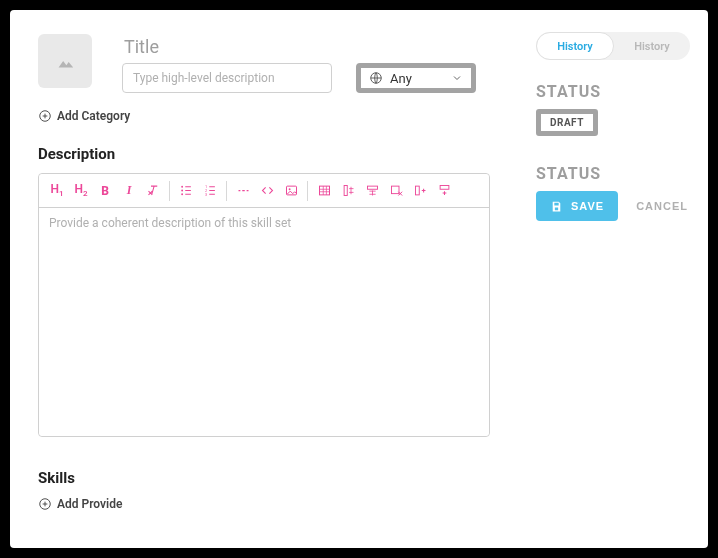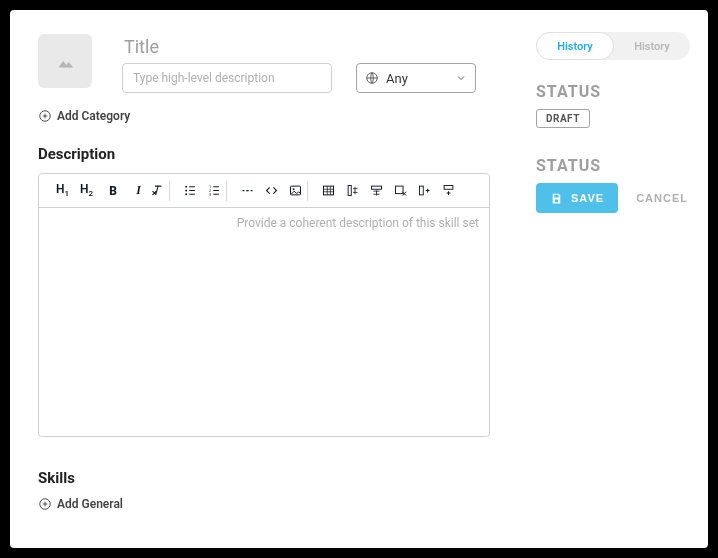--- a/index.html
+++ b/index.html
@@ -76,21 +76,21 @@
       padding: 0 10px;
       font-size: 12px;
       flex: 1;
       color: #333;
       max-width: 210px;
       font-family: inherit;
     }
     .text-input::placeholder { color: #b0b0b0; }
     .select-wrap {
       position: relative;
-      border: 1px solid #a3a3a3;
+      border: 5px solid #a3a3a3;
       border-radius: 4px;
       height: 30px;
       display: flex;
       align-items: center;
       padding: 0 28px 0 8px;
       min-width: 120px;
       cursor: pointer;
       background: #fff;
     }
     .select-wrap .globe { margin-right: 7px; color: #555; }
@@ -136,44 +136,43 @@
       border-bottom: 1px solid #d0d0d0;
       padding: 0 6px;
       background: #fff;
       border-radius: 4px 4px 0 0;
     }
     .tb-btn {
       width: 24px;
       height: 26px;
       display: inline-flex;
       align-items: center;
-      justify-content: flex-end;
-      cursor: pointer;
-      color: #0f172a;
+      justify-content: center;
+      cursor: pointer;
+      color: #ec4899;
       border-radius: 3px;
     }
     .tb-sep {
       width: 1px;
       height: 20px;
       background: #d8d8d8;
       margin: 0 4px;
     }
     .tb-txt {
       font-size: 12px;
       font-weight: 600;
     }
     .tb-sub { font-size: 8px; font-weight: 600; vertical-align: sub; }
     .editor-body {
       min-height: 228px;
       padding: 8px 10px;
       font-size: 12px;
       color: #b0b0b0;
       background: #fff;
       border-radius: 0 0 4px 4px;
-      text-align: right;
     }
 
     
     .pill-tabs {
       display: flex;
       background: #f1f1f1;
       border-radius: 16px;
       height: 28px;
       margin-bottom: 22px;
     }
@@ -196,21 +195,21 @@
 
     .sb-label {
       font-size: 16px;
       letter-spacing: 1px;
       color: #9e9e9e;
       font-weight: 700;
       margin-bottom: 8px;
     }
     .status-chip {
       display: inline-block;
-      border: 1px solid #a3a3a3;
+      border: 5px solid #a3a3a3;
       color: #555;
       font-size: 10px;
       font-weight: 700;
       letter-spacing: 0.5px;
       padding: 3px 9px;
       border-radius: 3px;
       margin-bottom: 28px;
     }
 
     .actions-row {
@@ -380,21 +379,21 @@
       </div>
       <div class="editor-body">Provide a coherent description of this skill set</div>
     </div>
 
     <div class="section-title">Skills</div>
     <div class="add-link" style="margin-bottom:0">
       <svg class="plus-circle" viewBox="0 0 24 24">
         <circle cx="12" cy="12" r="9" fill="none" stroke="currentColor" stroke-width="1.6"></circle>
         <path d="M12 8v8 M8 12h8" stroke="currentColor" stroke-width="1.6"></path>
       </svg>
-      <span>Add General</span>
+      <span>Add Provide</span>
     </div>
   </div>
 
   <div class="sidebar">
     <div class="pill-tabs">
       <div class="pill active">History</div>
       <div class="pill">History</div>
     </div>
 
     <div class="sb-label">STATUS</div>

